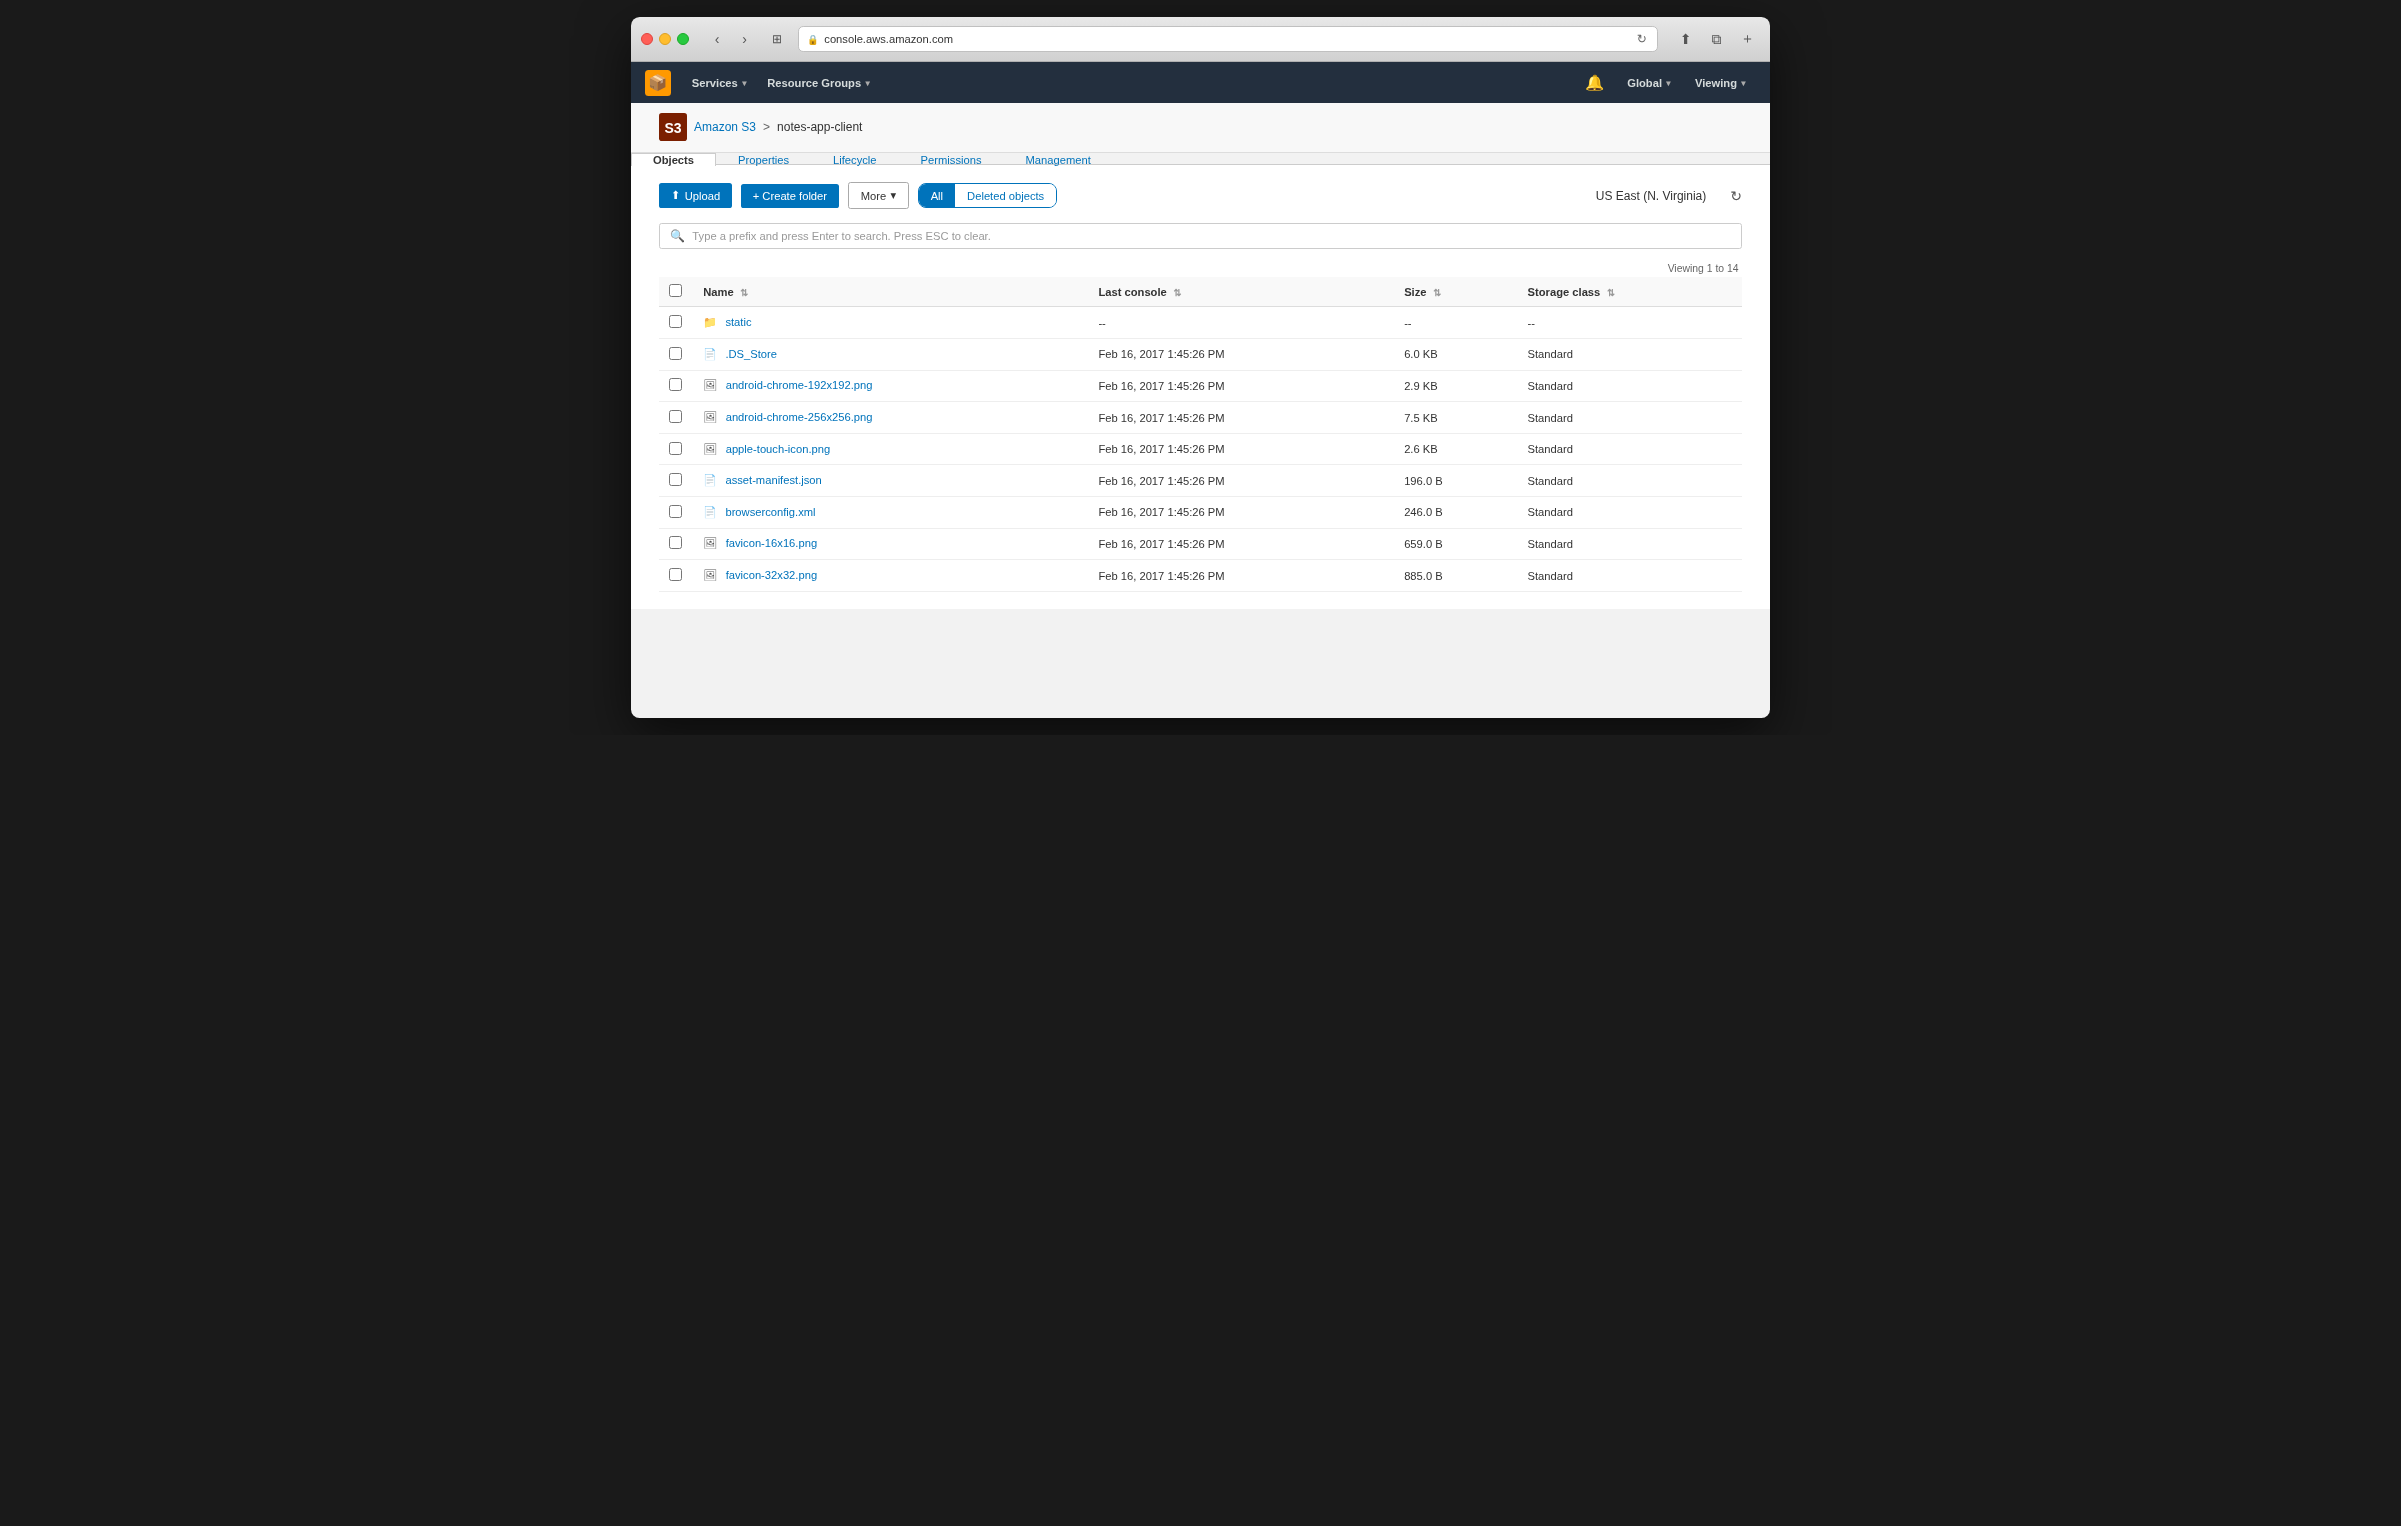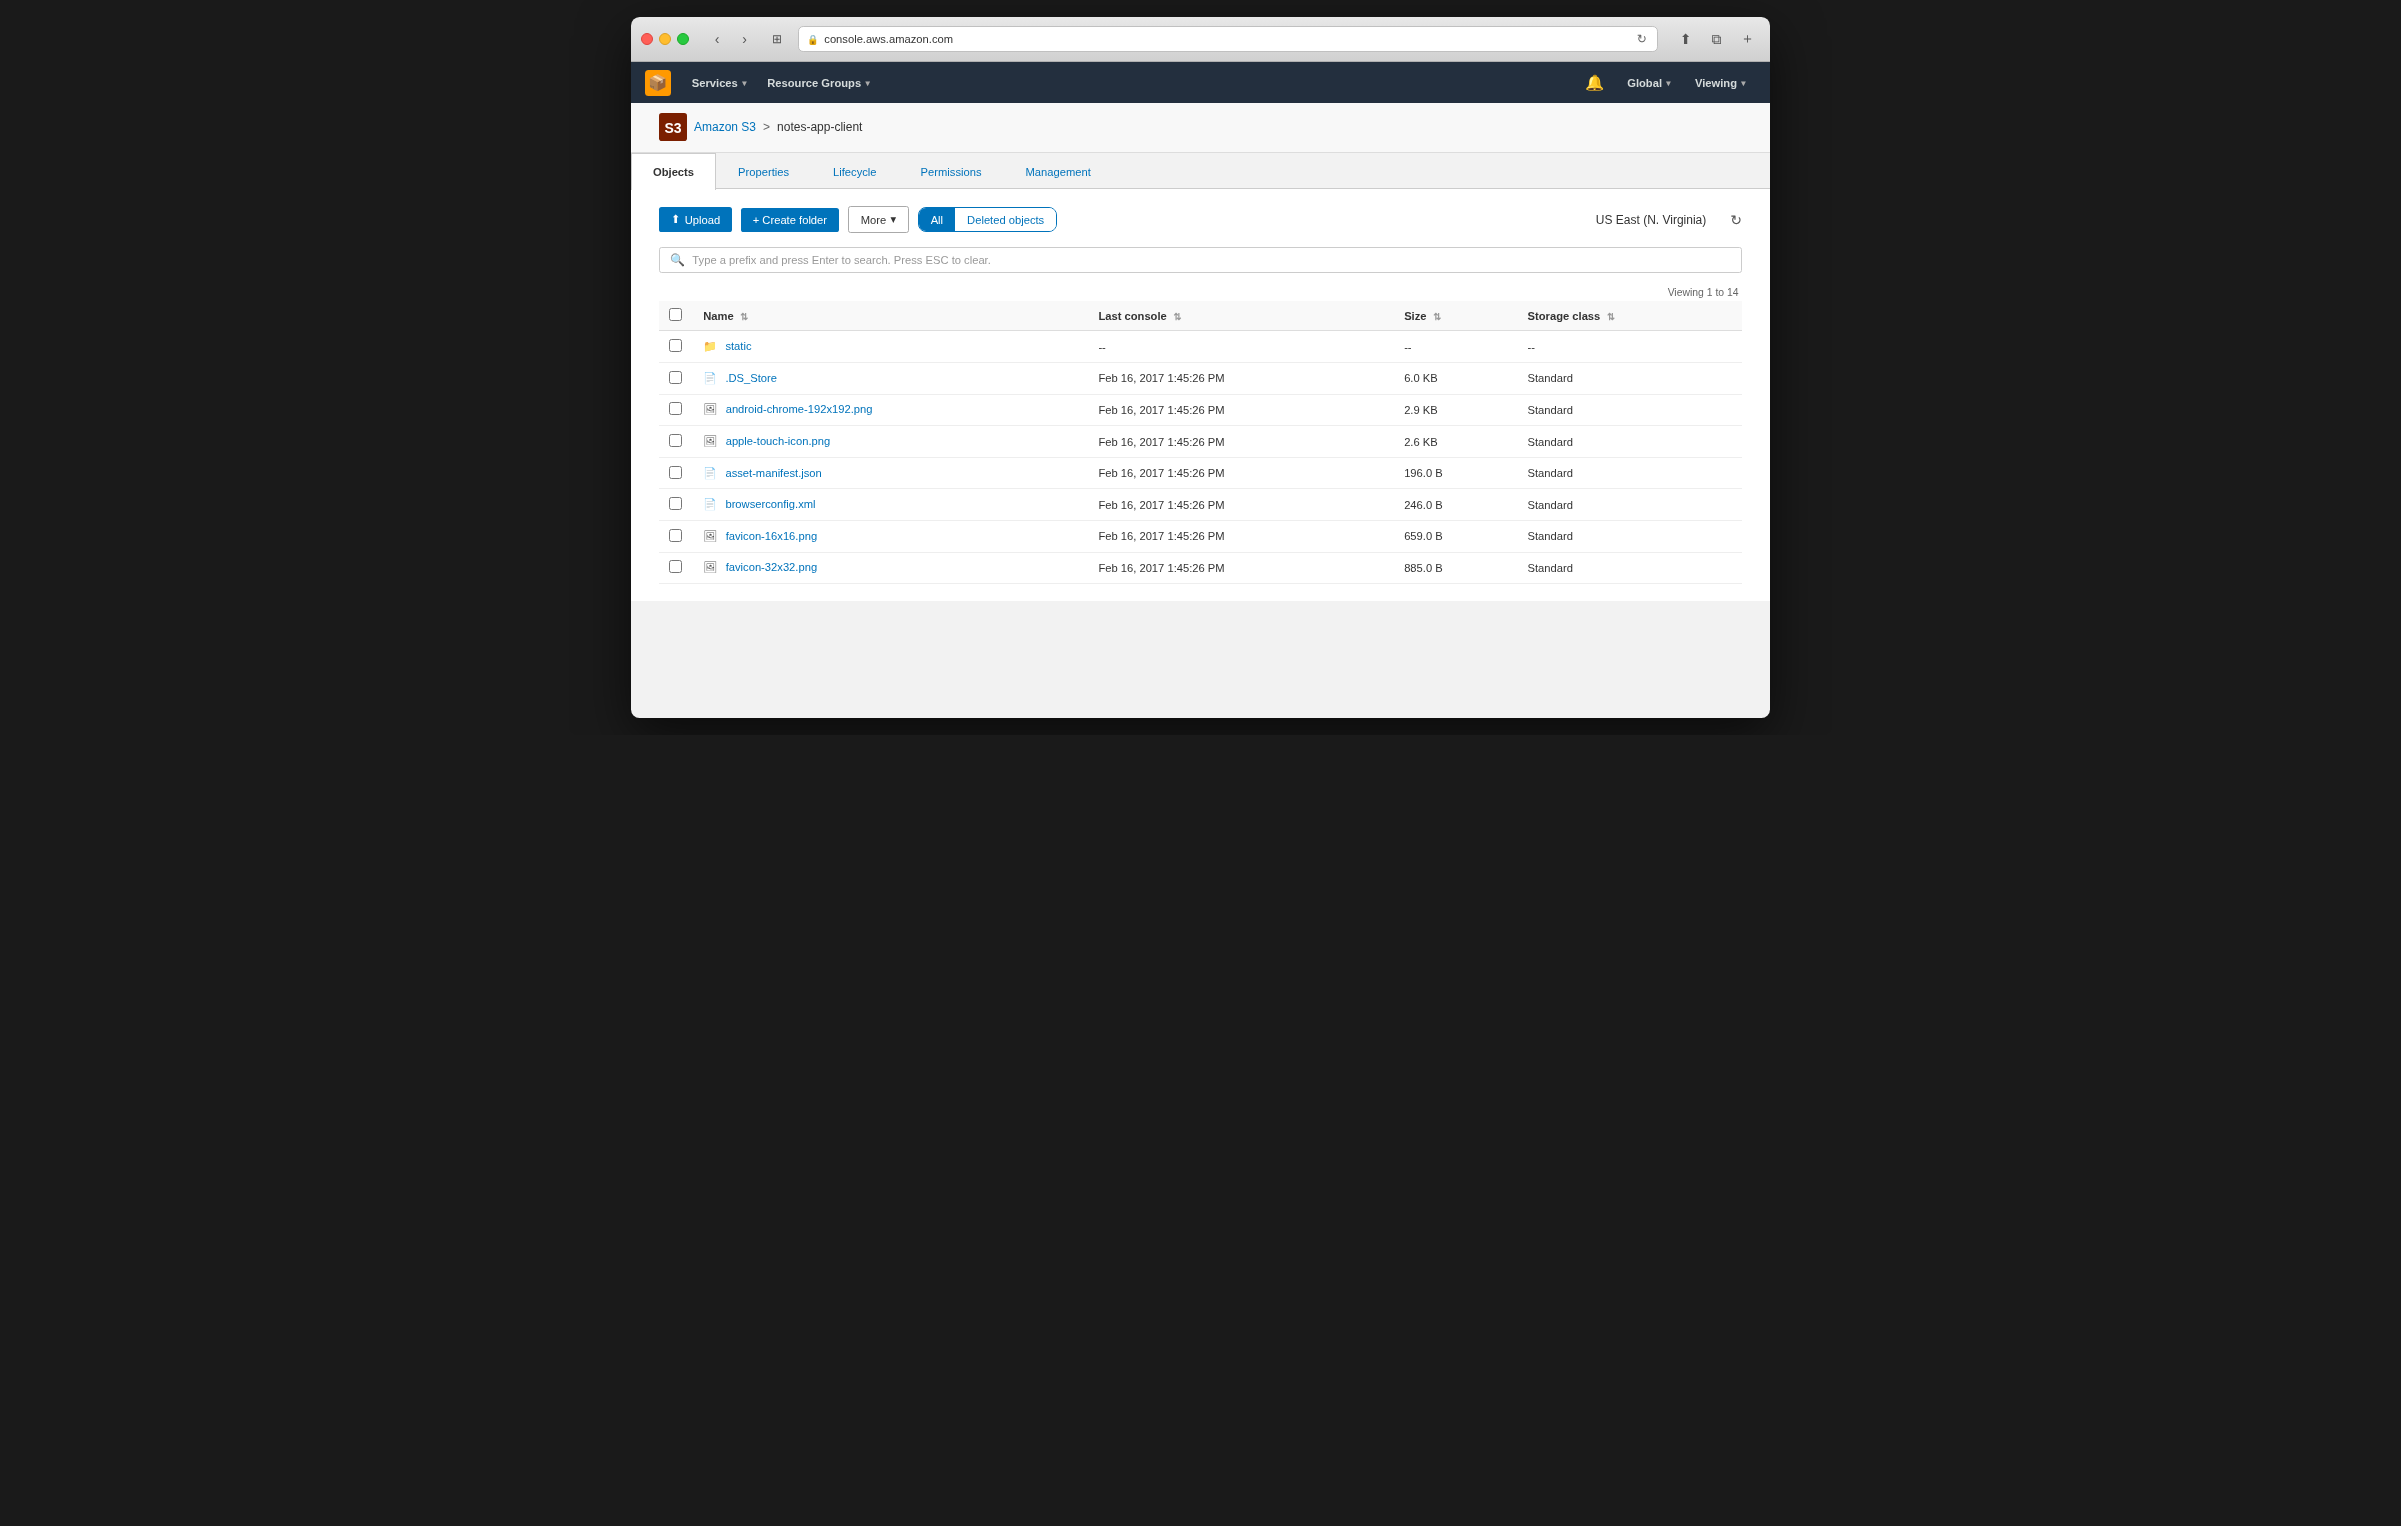--- a/index.html
+++ b/index.html
@@ -207,21 +207,21 @@
     .breadcrumb-current { font-size: 12px; color: #333; }
 
     
     .aws-tabs {
       display: flex;
       background: #f2f2f2;
       border-bottom: 1.7px solid #ccc;
       padding: 0 0;
     }
     .aws-tab {
-      padding: 12px 21px;
+      padding: 0 21px;
       font-size: 11.2px;
       cursor: pointer;
       border: 0.9px solid transparent;
       border-bottom: none;
       margin-bottom: -1.7px;
       color: #0073bb;
       background: transparent;
       font-weight: 400;
     }
     .aws-tab.active {
@@ -548,20 +548,32 @@
       <td>Feb 16, 2017 1:45:26 PM</td>
       <td>2.9 KB</td>
       <td>Standard</td>
     </tr>
               <tr>
       <td class="checkbox-col">
         <input type="checkbox" style="">
       </td>
       <td>
         <span class="file-icon">🖼</span>
+        <a class="file-link">android-chrome-256x256.png</a>
+      </td>
+      <td>Feb 16, 2017 1:45:26 PM</td>
+      <td>7.5 KB</td>
+      <td>Standard</td>
+    </tr>
+              <tr>
+      <td class="checkbox-col">
+        <input type="checkbox" style="">
+      </td>
+      <td>
+        <span class="file-icon">🖼</span>
         <a class="file-link">apple-touch-icon.png</a>
       </td>
       <td>Feb 16, 2017 1:45:26 PM</td>
       <td>2.6 KB</td>
       <td>Standard</td>
     </tr>
               <tr>
       <td class="checkbox-col">
         <input type="checkbox" style="">
       </td>

